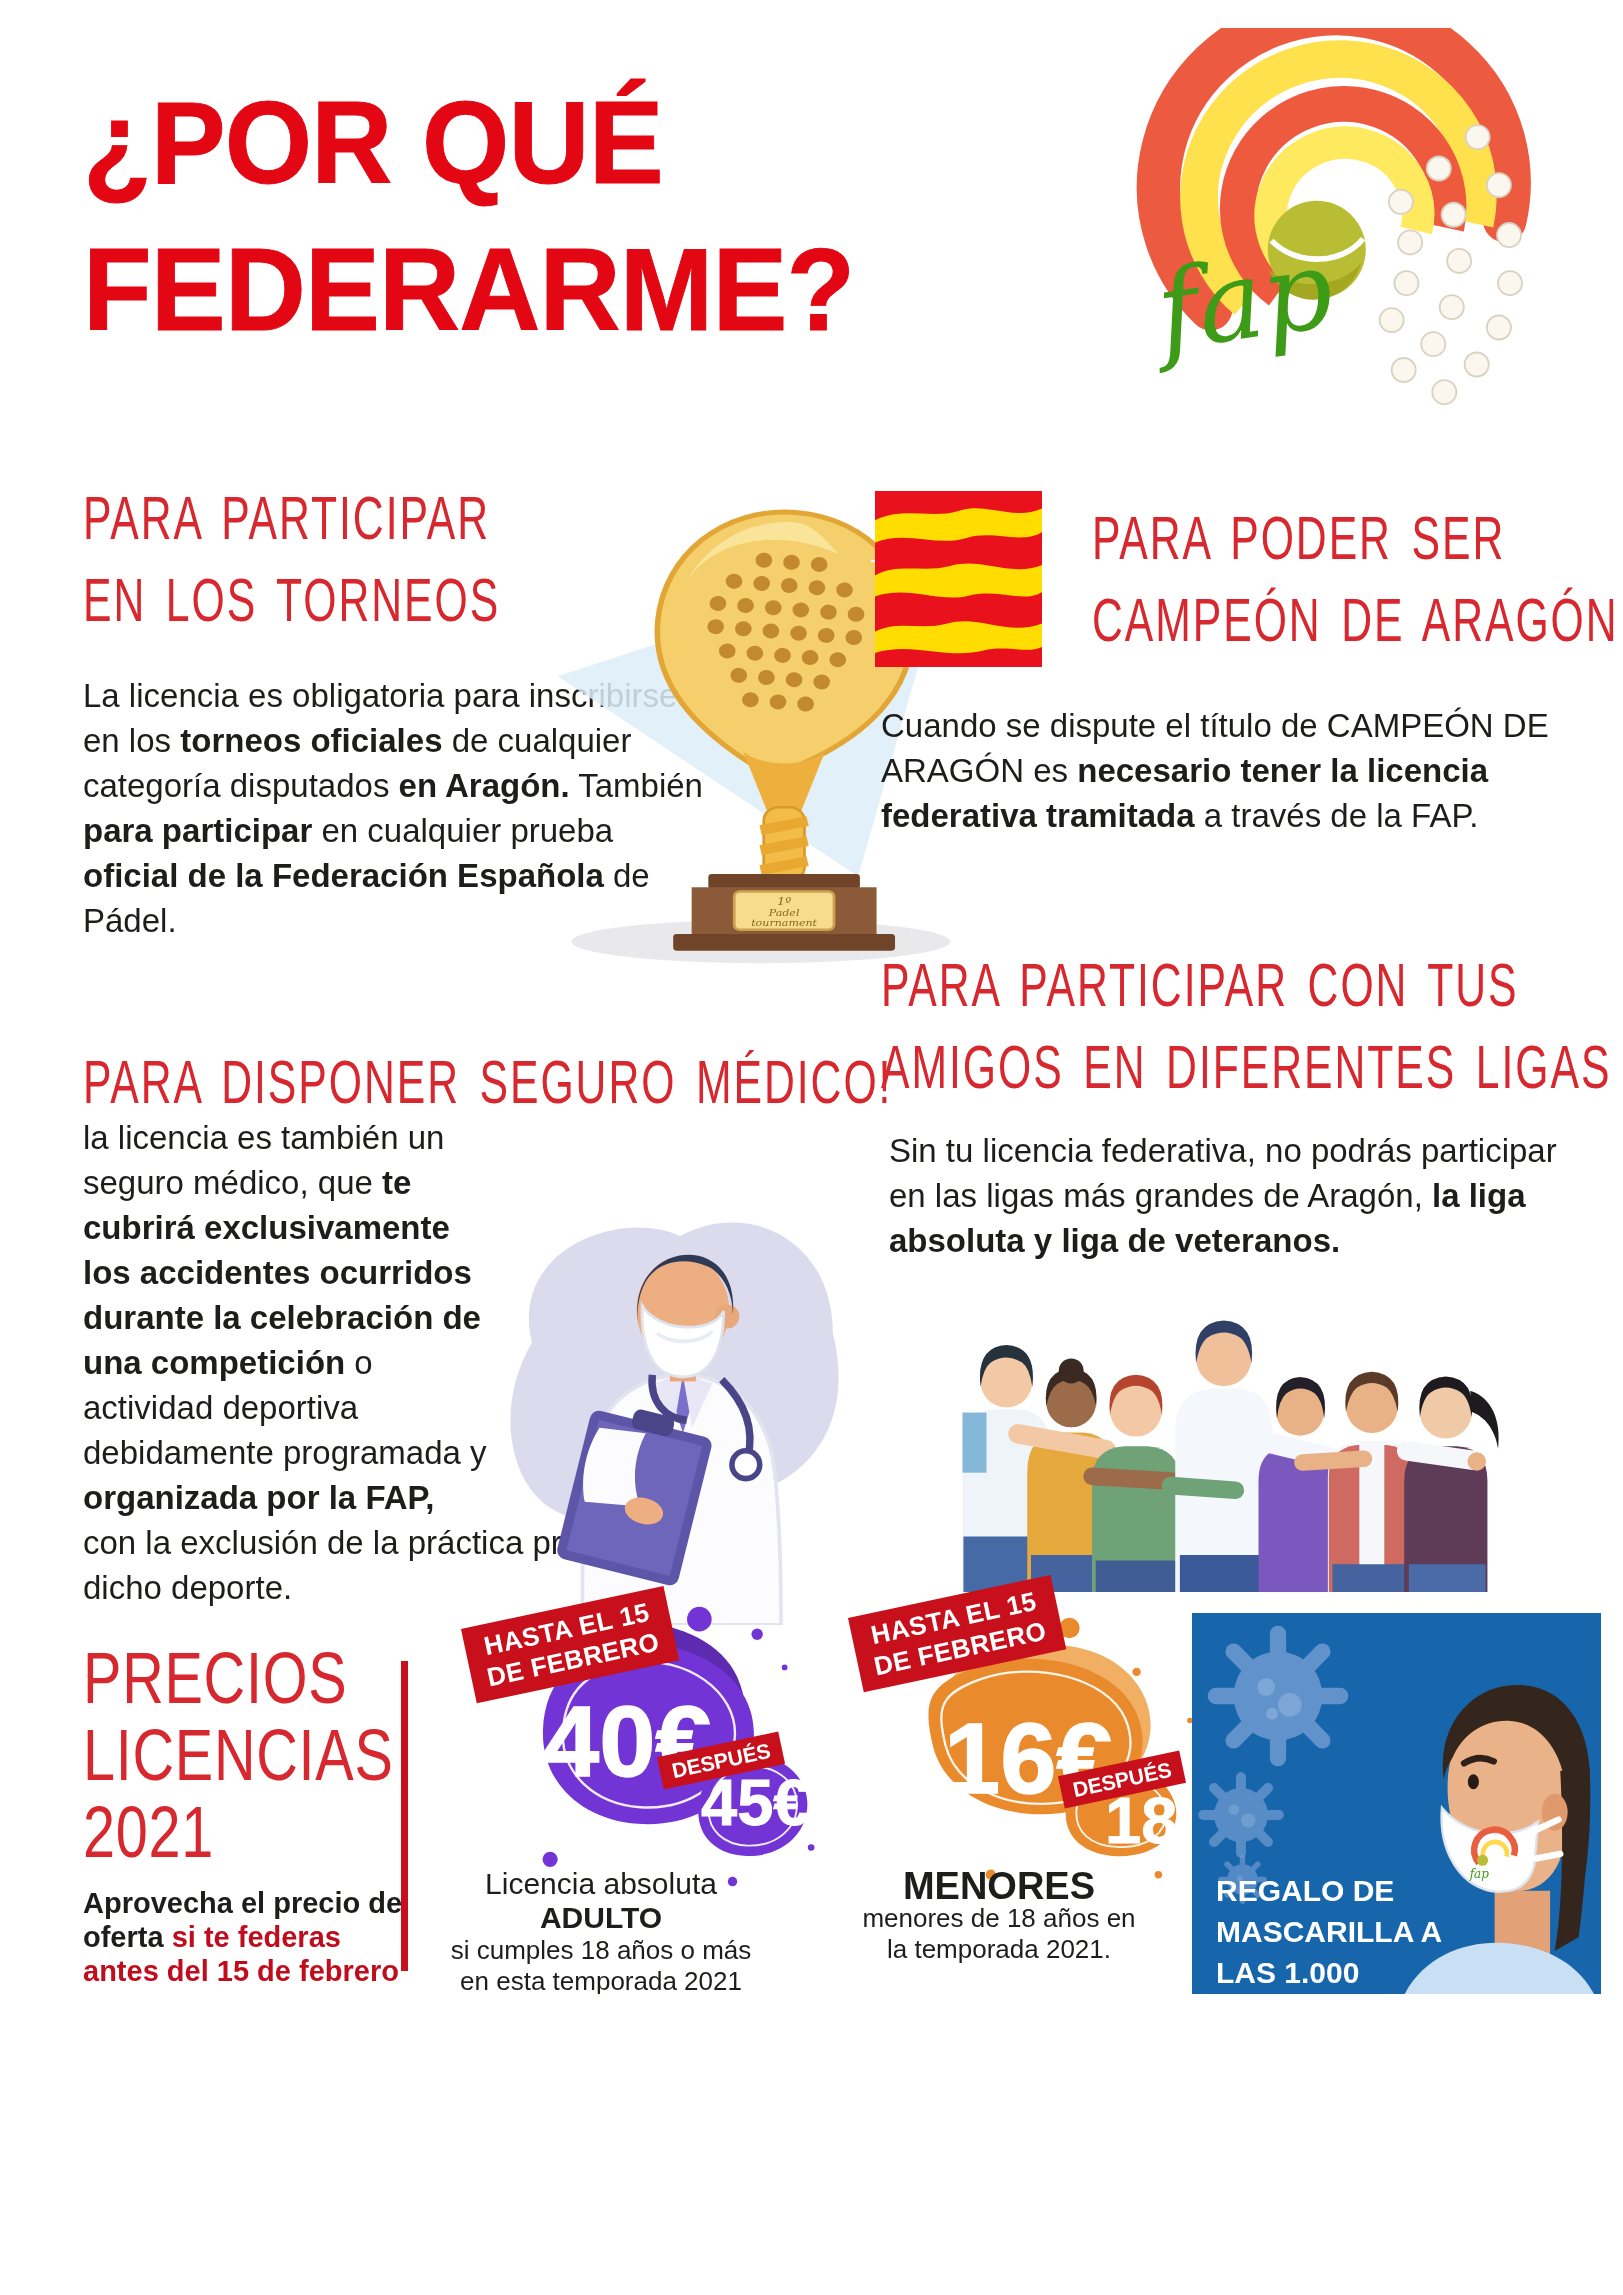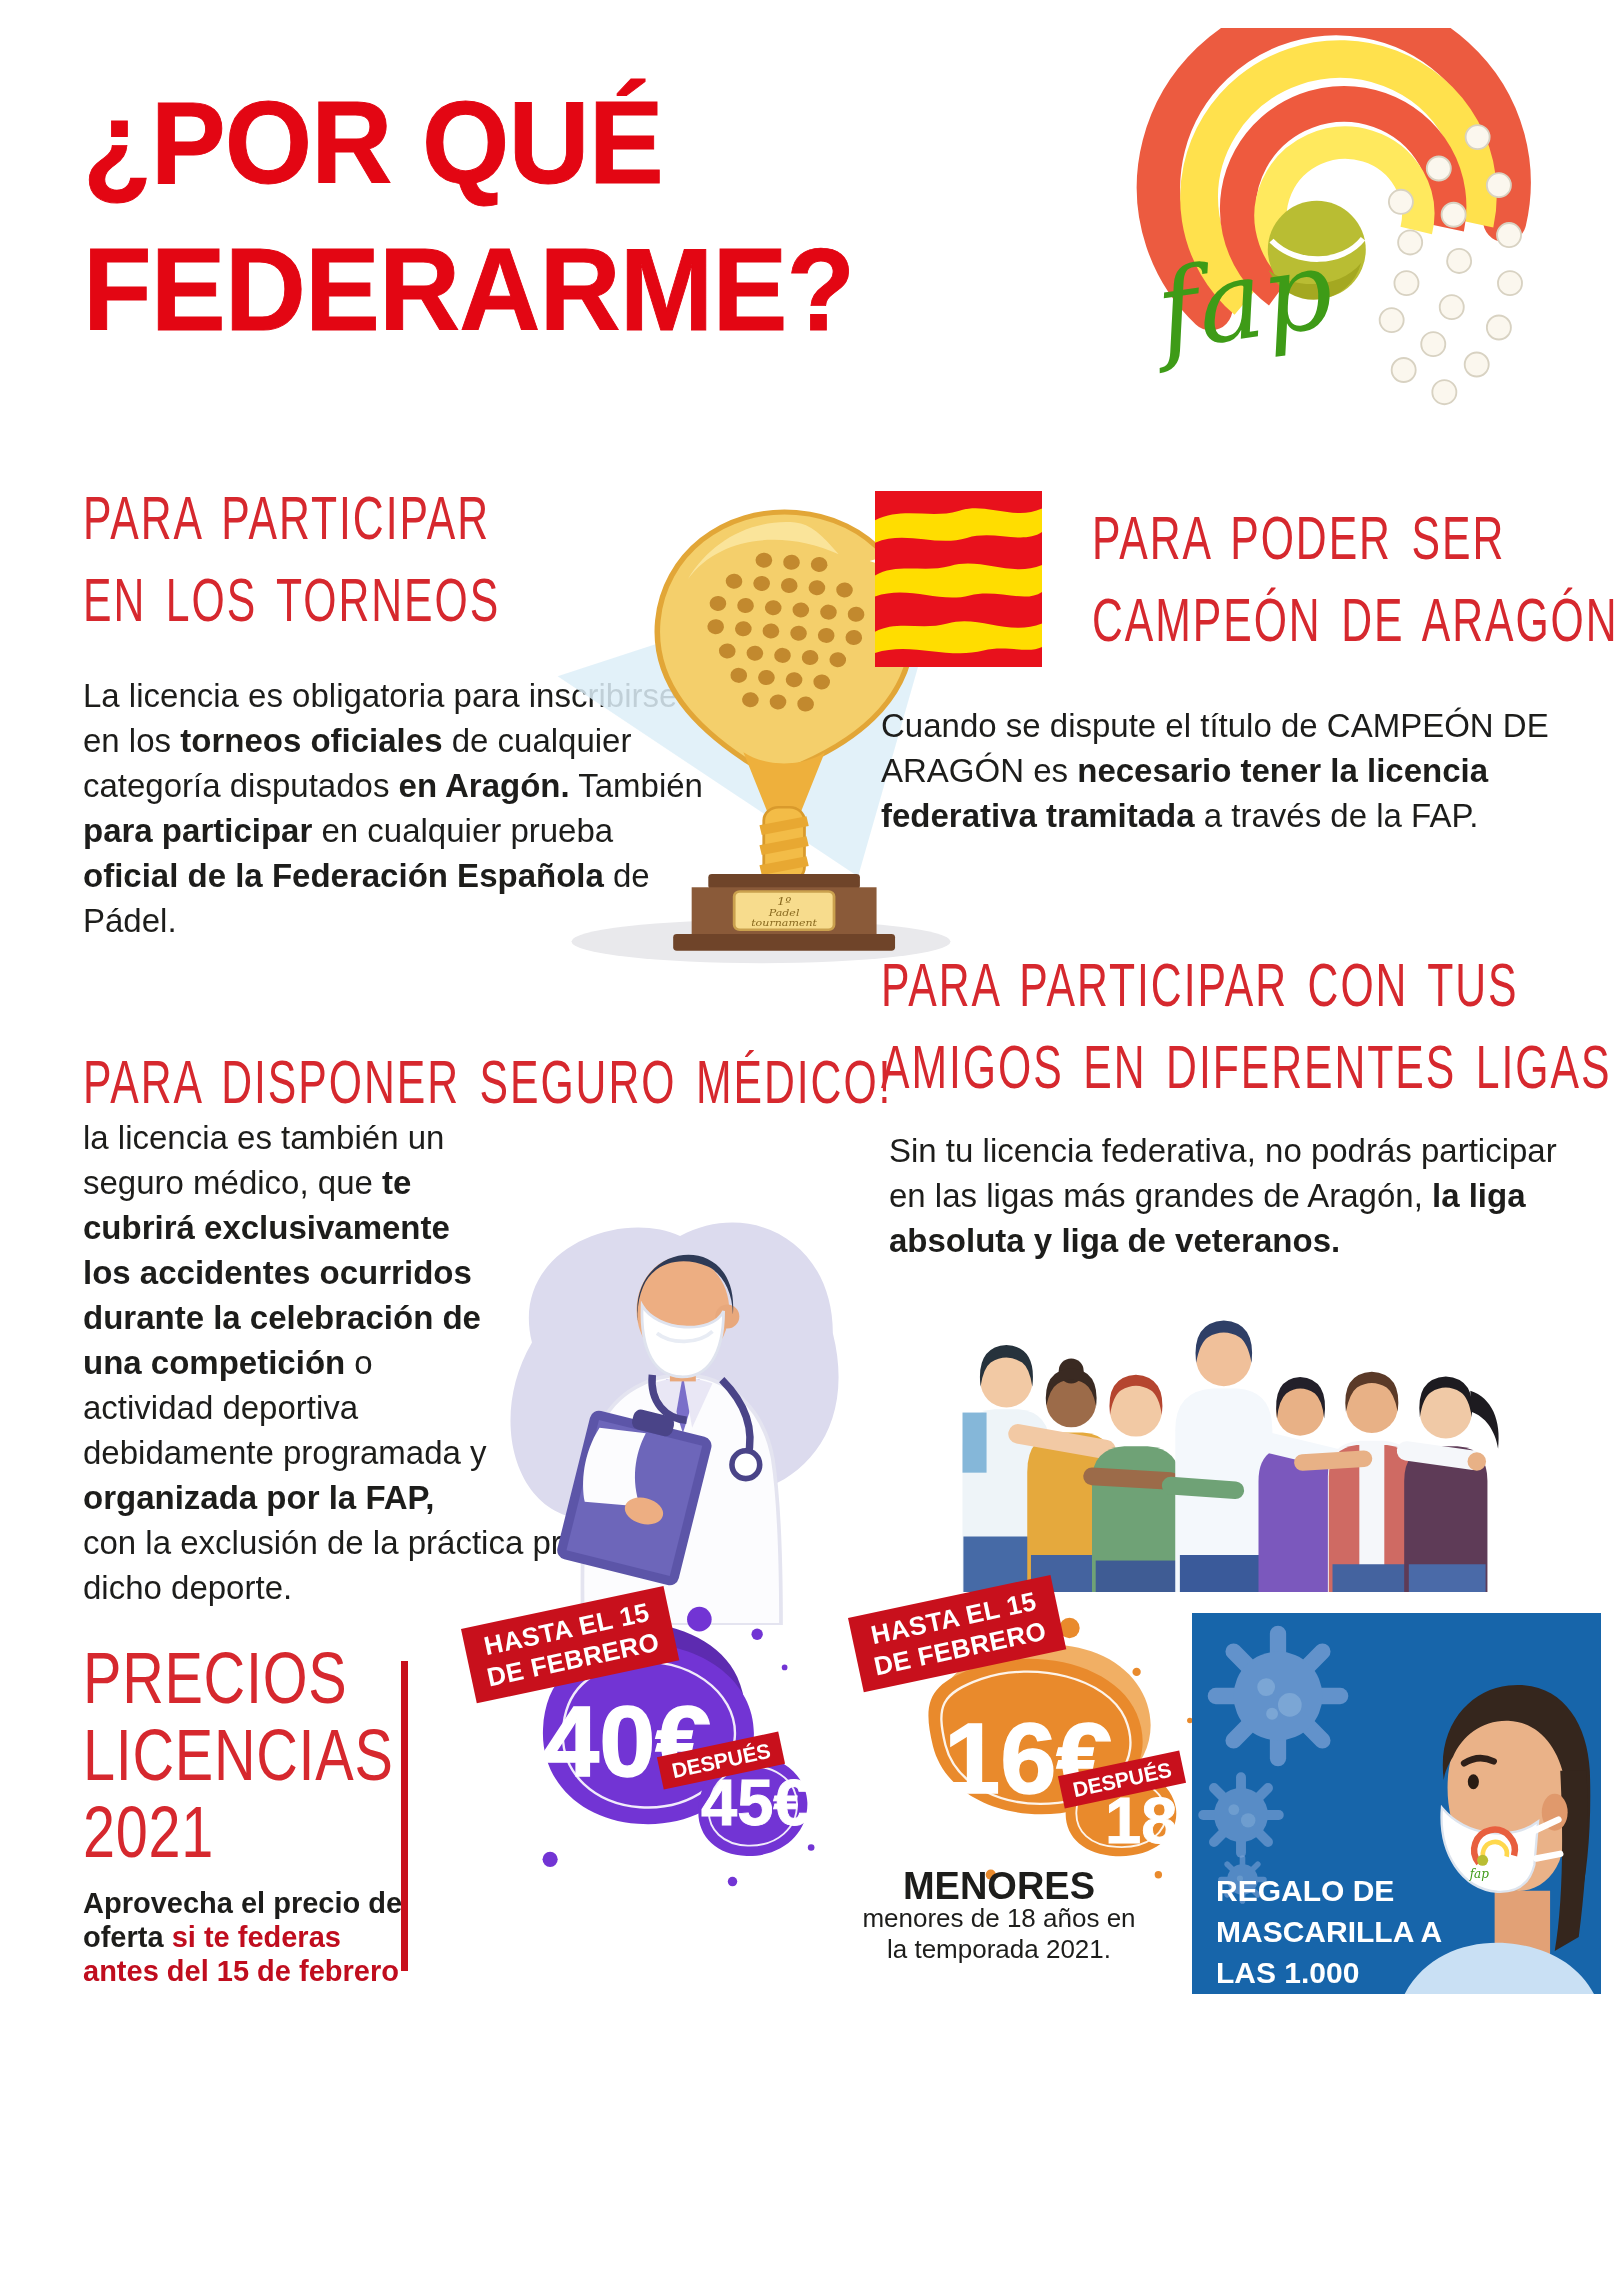--- a/index.html
+++ b/index.html
@@ -294,20 +294,25 @@
       </g>
     </svg>
     <div class="abs ribbon" style="left:8.3px;top:28px;">
       <span style="display:block;">HASTA EL 15</span>
       <span style="display:block;">DE FEBRERO</span>
     </div>
     <div class="abs price-big" style="left:90px;top:90px;text-align:center;">40€</div>
     <div class="abs despues" style="left:206px;top:143px;">DESPUÉS</div>
     <div class="abs price-small" style="left:248px;top:169px;">45€</div>
   </div>
+  <div class="abs caption" style="left:430px;top:1867px;width:342px;">
+    <div><span>Licencia absoluta </span><b>ADULTO</b></div>
+    <div class="sub">si cumples 18 años o más</div>
+    <div class="sub">en esta temporada 2021</div>
+  </div>
 
   <div class="abs" style="left:838px;top:1599px;width:375px;height:305px;">
     <svg class="abs" style="left:0;top:0;" width="375" height="294" viewBox="0 0 810 620">
       <path d="M240,170 C300,90 460,70 560,110 C660,150 700,250 660,330 C610,430 470,460 360,430 C250,400 185,260 240,170 Z" fill="#f0a653" opacity="0.9"></path>
       <path d="M300,140 C430,95 600,135 645,240 C690,345 615,440 480,455 C345,470 230,410 205,310 C182,215 195,175 300,140 Z" fill="#e98a2c"></path>
       <path d="M310,165 C425,126 580,162 620,250 C660,342 594,420 475,433 C356,446 254,394 232,308 C212,224 222,196 310,165 Z" stroke="#ffffff" stroke-width="5" fill="none" opacity="0.9"></path>
       <path d="M560,360 C640,340 720,380 730,445 C738,505 680,552 600,548 C530,545 488,505 492,450 C496,398 505,375 560,360 Z" fill="#e98a2c"></path>
       <path d="M565,380 C632,364 700,398 708,448 C714,496 668,532 602,528 C545,526 512,494 515,450 C518,408 520,392 565,380 Z" stroke="#ffffff" stroke-width="4" fill="none" opacity="0.9"></path>
       <g fill="#e98a2c">
         <circle cx="500" cy="55" r="22"></circle>

